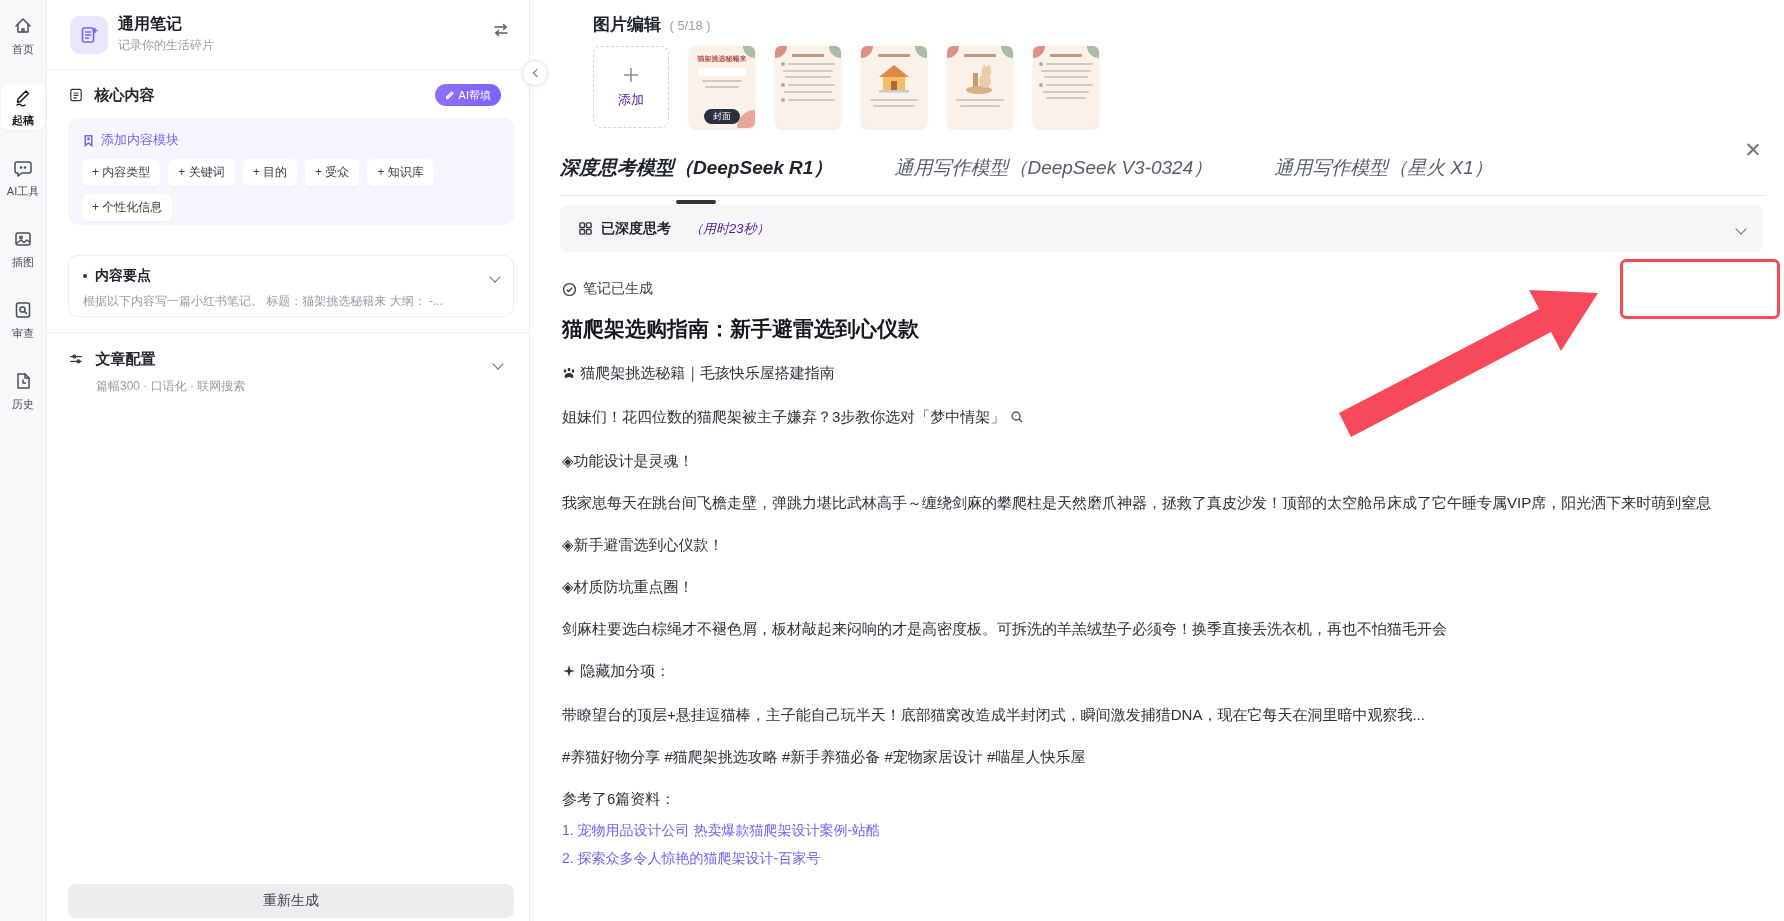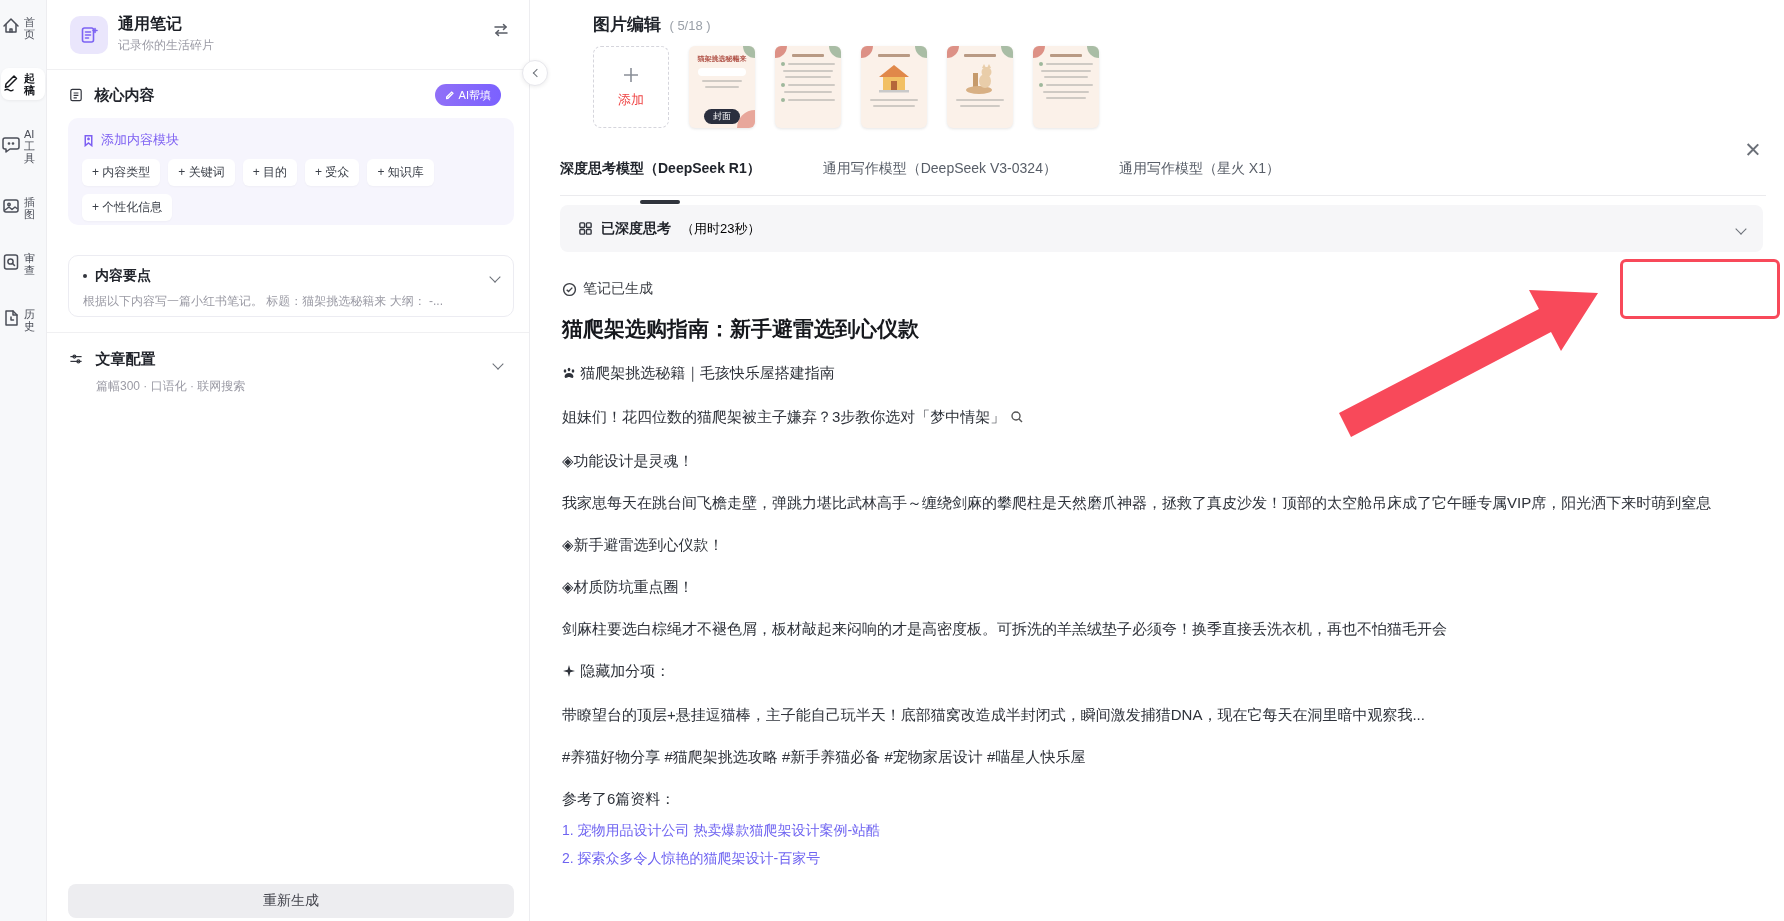--- a/index.html
+++ b/index.html
@@ -2,21 +2,21 @@
 <html><head>
 <meta charset="utf-8">
 <style>
   * { margin:0; padding:0; box-sizing:border-box; }
   html,body { background:#fff; }
   body { font-family:"Liberation Sans","DejaVu Sans",sans-serif; color:#2e323a; }
   #app { position:relative; width:1784px; height:921px; background:#fff; overflow:hidden; }
 
   
   .rail { position:absolute; left:0; top:0; width:47px; height:100%; background:#f7f8fa; border-right:1px solid #ededf0; display:flex; flex-direction:column; align-items:center; padding-top:12px; z-index:5;}
-  .rail-item { width:44px; display:flex; flex-direction:row; align-items:center; gap:3px; margin-bottom:24px; cursor:pointer; color:#4b4e58; padding:4px 0; border-radius:8px;}
+  .rail-item { width:44px; display:flex; flex-direction:column; align-items:center; gap:3px; margin-bottom:24px; cursor:pointer; color:#4b4e58; padding:4px 0; border-radius:8px;}
   .rail-item .rlabel { font-size:11px; line-height:12px; }
   .rail-item.active { background:#ffffff; color:#15171c; box-shadow:0 1px 3px rgba(0,0,0,.06); }
   .rail-item.active .rlabel { font-weight:bold; }
   .rail-item svg { width:20px; height:20px; stroke:currentColor; fill:none; stroke-width:1.5; stroke-linecap:round; stroke-linejoin:round; }
 
   
   .panel { position:absolute; left:47px; top:0; width:483px; height:100%; background:#fff; border-right:1px solid #ededf0; }
   .p-header { position:relative; height:70px; border-bottom:1px solid #f0f0f2; }
   .p-hicon { position:absolute; left:23px; top:16px; width:38px; height:38px; background:#eae6fc; border-radius:10px; display:flex; align-items:center; justify-content:center; }
   .p-hicon svg { width:20px; height:20px; stroke:#7c63f3; fill:none; stroke-width:1.6; stroke-linecap:round; }
@@ -61,48 +61,48 @@
   .main { position:absolute; left:530px; top:0; right:0; height:100%; background:#fff; }
   .m-header { position:absolute; left:63px; top:13px; }
   .m-title { font-size:17px; font-weight:bold; color:#20242b; display:inline; }
   .m-count { font-size:13px; color:#9aa0a8; margin-left:4px; }
   .close-x { position:absolute; right:22px; top:141px; width:18px; height:18px; cursor:pointer; }
   .close-x:before,.close-x:after { content:""; position:absolute; left:8px; top:1px; width:1.6px; height:15px; background:#6b7078; }
   .close-x:before { transform:rotate(45deg);} .close-x:after { transform:rotate(-45deg);}
 
   
   .thumbs { position:absolute; left:63px; top:46px; display:flex; gap:20px; }
-  .add-card { width:76px; height:82px; border:1px dashed #d5d5dc; border-radius:8px; display:flex; flex-direction:column; align-items:center; justify-content:center; gap:6px; cursor:pointer; color:#ef4444;}
+  .add-card { width:76px; height:82px; border:1px dashed #d5d5dc; border-radius:8px; display:flex; flex-direction:column; align-items:center; justify-content:center; gap:6px; cursor:pointer; color:#4c1d95;}
   .add-card svg { width:20px; height:20px; stroke:#8a8f98; stroke-width:1.6; }
   .add-label { font-size:13px; }
   .thumb { position:relative; width:66px; height:82px; border-radius:6px; background:#fbf1e9; overflow:hidden; box-shadow:0 1px 3px rgba(0,0,0,.10); cursor:pointer; }
   .c-tl { position:absolute; left:0; top:0; width:12px; height:12px; background:#dd9186; border-bottom-right-radius:12px;}
   .c-tr { position:absolute; right:0; top:0; width:12px; height:12px; background:#a9bda5; border-bottom-left-radius:12px;}
   .c-br { position:absolute; right:0; bottom:0; width:18px; height:18px; background:#e8a79b; border-top-left-radius:18px;}
   .t-title { margin-top:9px; text-align:center; font-size:7px; line-height:8px; font-weight:bold; color:#b2554a; }
   .t-pill { width:48px; height:8px; background:#fff; border-radius:4px; margin:5px auto 4px; }
   .t-bar { height:2px; background:#cfcac4; border-radius:1px; margin:4px auto 0; }
   .t-row { display:flex; align-items:center; gap:3px; margin:5px 6px 0; }
   .t-row .dot { width:4px; height:4px; border-radius:50%; background:#9fb89c; flex:none;}
   .t-row .bar { height:2px; background:#cfcac4; border-radius:1px; flex:1;}
   .t-minititle { width:32px; height:3px; background:#b99a84; border-radius:1px; margin:8px auto 2px; }
   .badge { position:absolute; bottom:4px; left:50%; transform:translateX(-50%); background:#2a2f3e; color:#fff; font-size:9px; line-height:9px; padding:3px 9px; border-radius:9px; white-space:nowrap;}
   .t-art { display:flex; justify-content:center; margin-top:6px; }
 
   
   .tabs { position:absolute; left:30px; right:18px; top:148px; height:48px; border-bottom:1px solid #ebebee; display:flex; gap:62px; padding-top:8px;}
-  .tab { font-size:14px; color:#585e68; cursor:pointer; position:relative; line-height:24px;}
+  .tab { font-size:19px; color:#585e68; cursor:pointer; position:relative; line-height:24px;font-style:italic;}
   .tab.active { color:#20242b; font-weight:bold; }
   .tab.active:after { content:""; position:absolute; left:50%; transform:translateX(-50%); bottom:-9px; width:40px; height:4px; border-radius:2px; background:#30343c;}
 
   
   .think-bar { position:absolute; left:30px; top:205px; width:1203px; height:47px; background:#f6f6f8; border-radius:8px; display:flex; align-items:center; padding:0 18px; cursor:pointer;}
   .think-bar svg.ds { width:15px; height:15px; stroke:#33363e; fill:none; stroke-width:1.5;}
   .think-title { font-size:14px; font-weight:bold; color:#22252c; margin-left:8px;}
-  .think-dur { font-size:13px; color:#000000; margin-left:10px;}
+  .think-dur { font-size:13px; color:#4c1d95; margin-left:19px;font-style:italic;}
   .think-bar .chev { margin-left:auto; }
 
   
   .note { position:absolute; left:32px; top:268px; width:1210px; }
   .status { margin-top:12px; display:flex; align-items:center; gap:6px; font-size:14px; color:#3c3f45; }
   .status svg { width:15px; height:15px; stroke:#3c3f45; fill:none; stroke-width:1.5; }
   .n-title { margin-top:20px; font-size:21px; line-height:22px; font-weight:bold; color:#16181d; margin-bottom:25px;}
   .note p { font-size:15px; line-height:16px; margin:0 0 26px; color:#2e323a; }
   .in-ic { display:inline-block; vertical-align:-2px; }
   .in-ic svg { width:14px; height:14px; }

